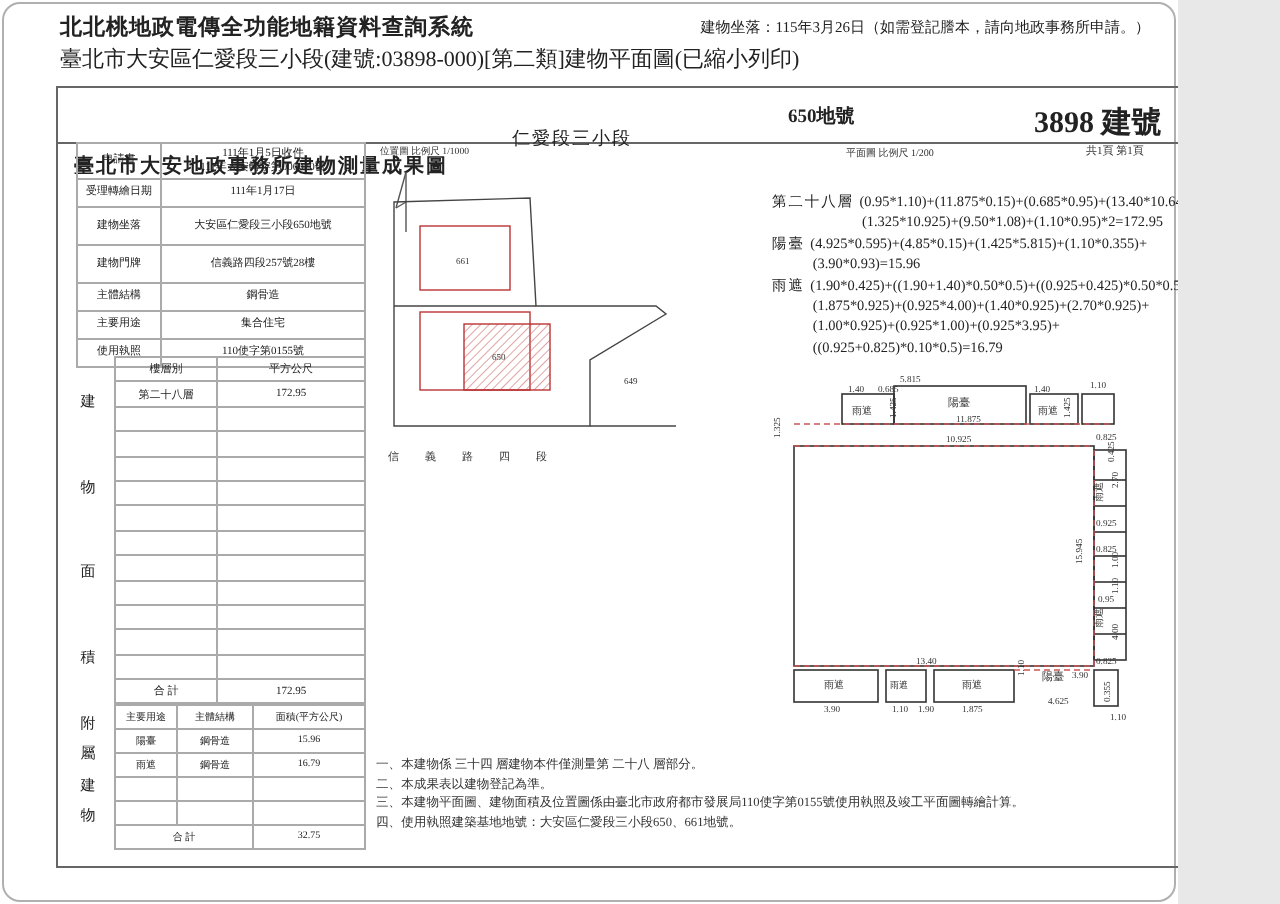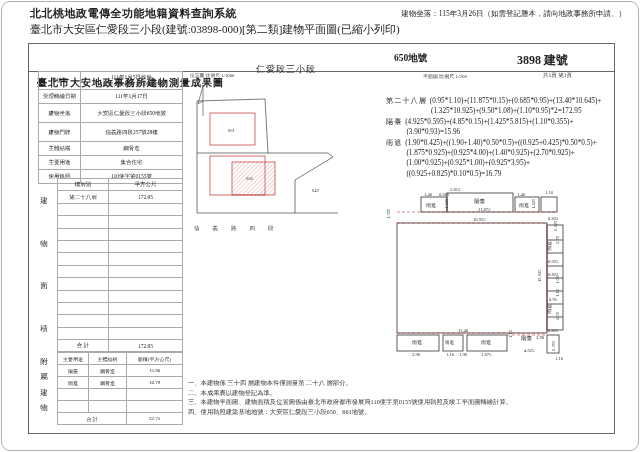--- a/index.html
+++ b/index.html
@@ -1,28 +1,28 @@
 <!DOCTYPE html>
 <html><head>
 <meta charset="utf-8">
 <style>
   html,body{margin:0;padding:0;background:#e8e8e8;}
-  #page{position:relative;width:640px;height:452px;background:#ffffff;overflow:hidden;
+  #page{position:relative;width:589px;height:452px;background:#ffffff;overflow:hidden;
         font-family:"Liberation Serif", serif;color:#222;}
   .page-border{position:absolute;inset:1px;border:1px solid #b0b0b0;border-radius:9px;pointer-events:none;}
   .abs{position:absolute;}
   #sys-title{left:30px;top:6px;font-size:11px;font-weight:bold;letter-spacing:0.5px;}
   #query-date{right:14px;top:9px;font-size:7.5px;}
   #subtitle{left:30px;top:22px;font-size:11px;}
   #main-box{left:28px;top:43px;width:585px;height:389px;border:1px solid #666;}
   #title-row{position:absolute;left:0;top:0;width:100%;height:27px;border-bottom:1px solid #666;}
   #form-title{left:8px;top:8px;font-size:10px;font-weight:bold;letter-spacing:1px;margin-top:24px;}
   #section-name{left:227px;top:19px;font-size:9px;letter-spacing:1px;}
   #land-no{left:365px;top:8px;font-size:9.5px;font-weight:bold;}
-  #building-no{left:488px;top:8px;font-size:12px;font-weight:bold;}
+  #building-no{left:488px;top:8px;font-size:15px;font-weight:bold;}
   #plan-scale{left:423px;top:73px;font-size:5px;color:#333;}
   #plan-pages{left:543px;top:72px;font-size:5.5px;color:#333;}
   
   table{border-collapse:collapse;}
   td,th{border:1px solid #aaa;font-weight:normal;padding:0 1px;overflow:hidden;}
   #info-table{left:38px;top:71px;width:144px;table-layout:fixed;}
   #info-table td{font-size:5.5px;text-align:center;line-height:1.25;}
   #info-table .val{white-space:pre-line;}
   #info-table tr{height:14px;}
   #info-table tr:nth-child(1){height:18px;}

